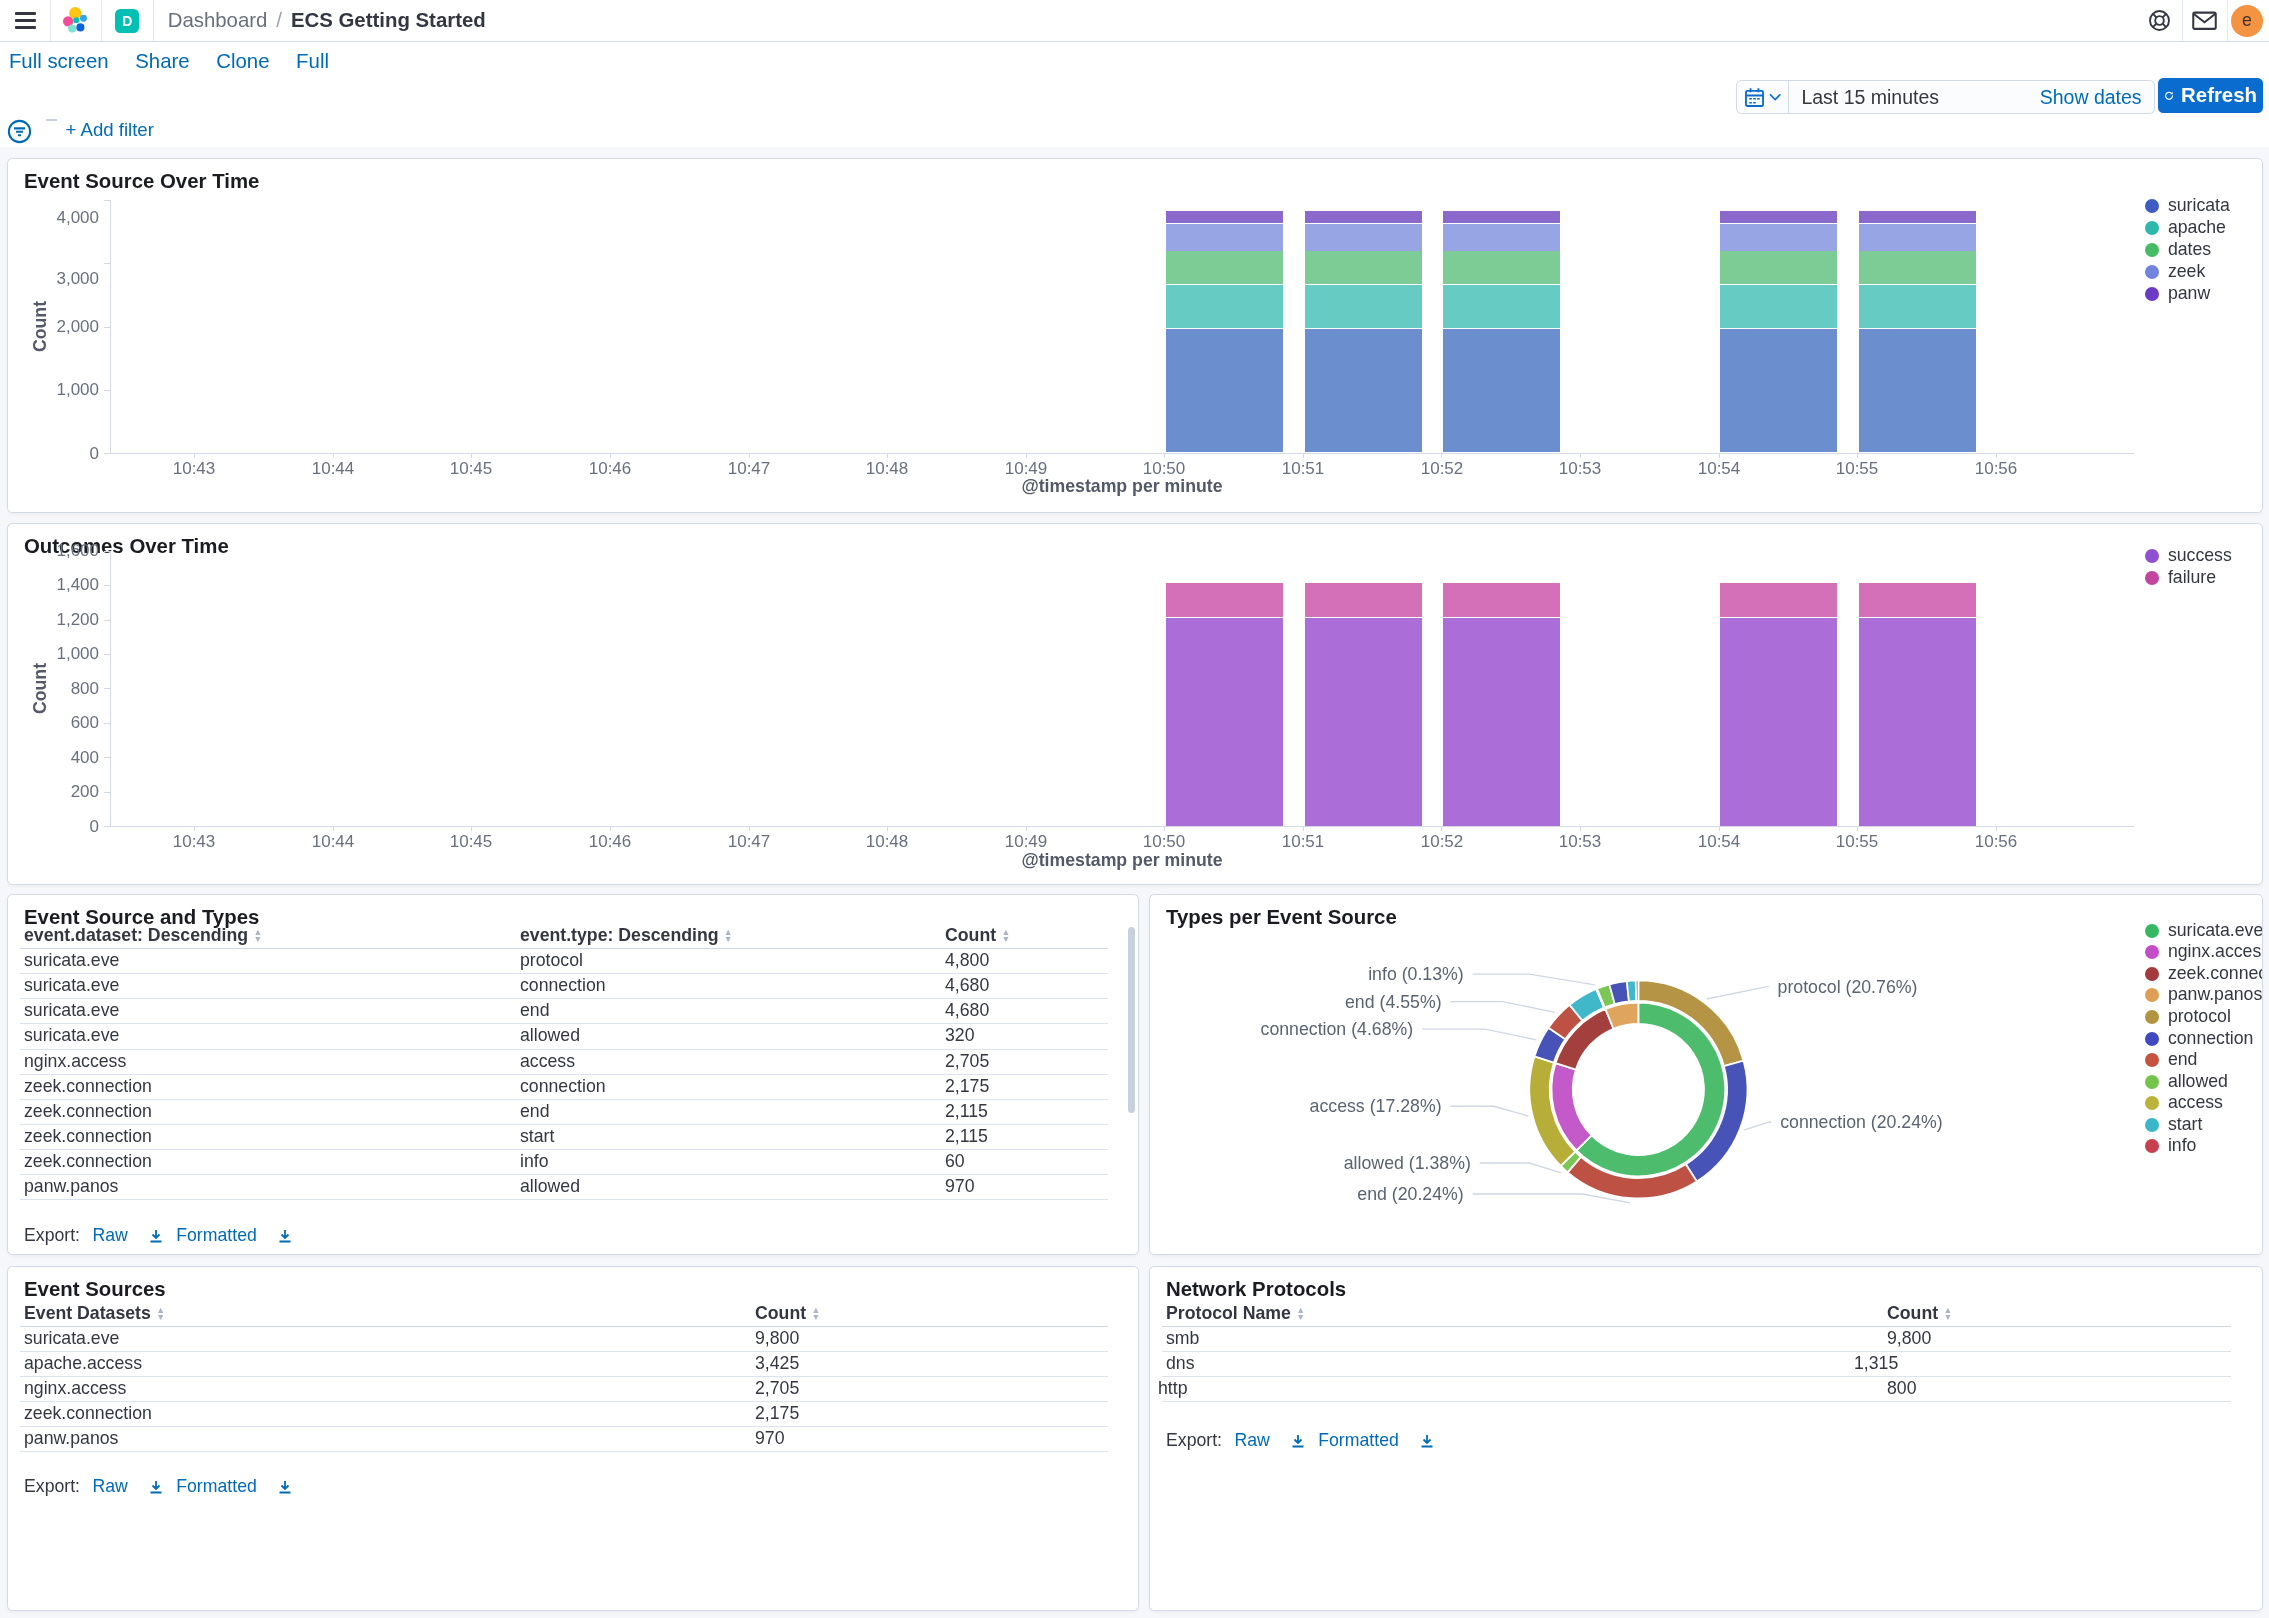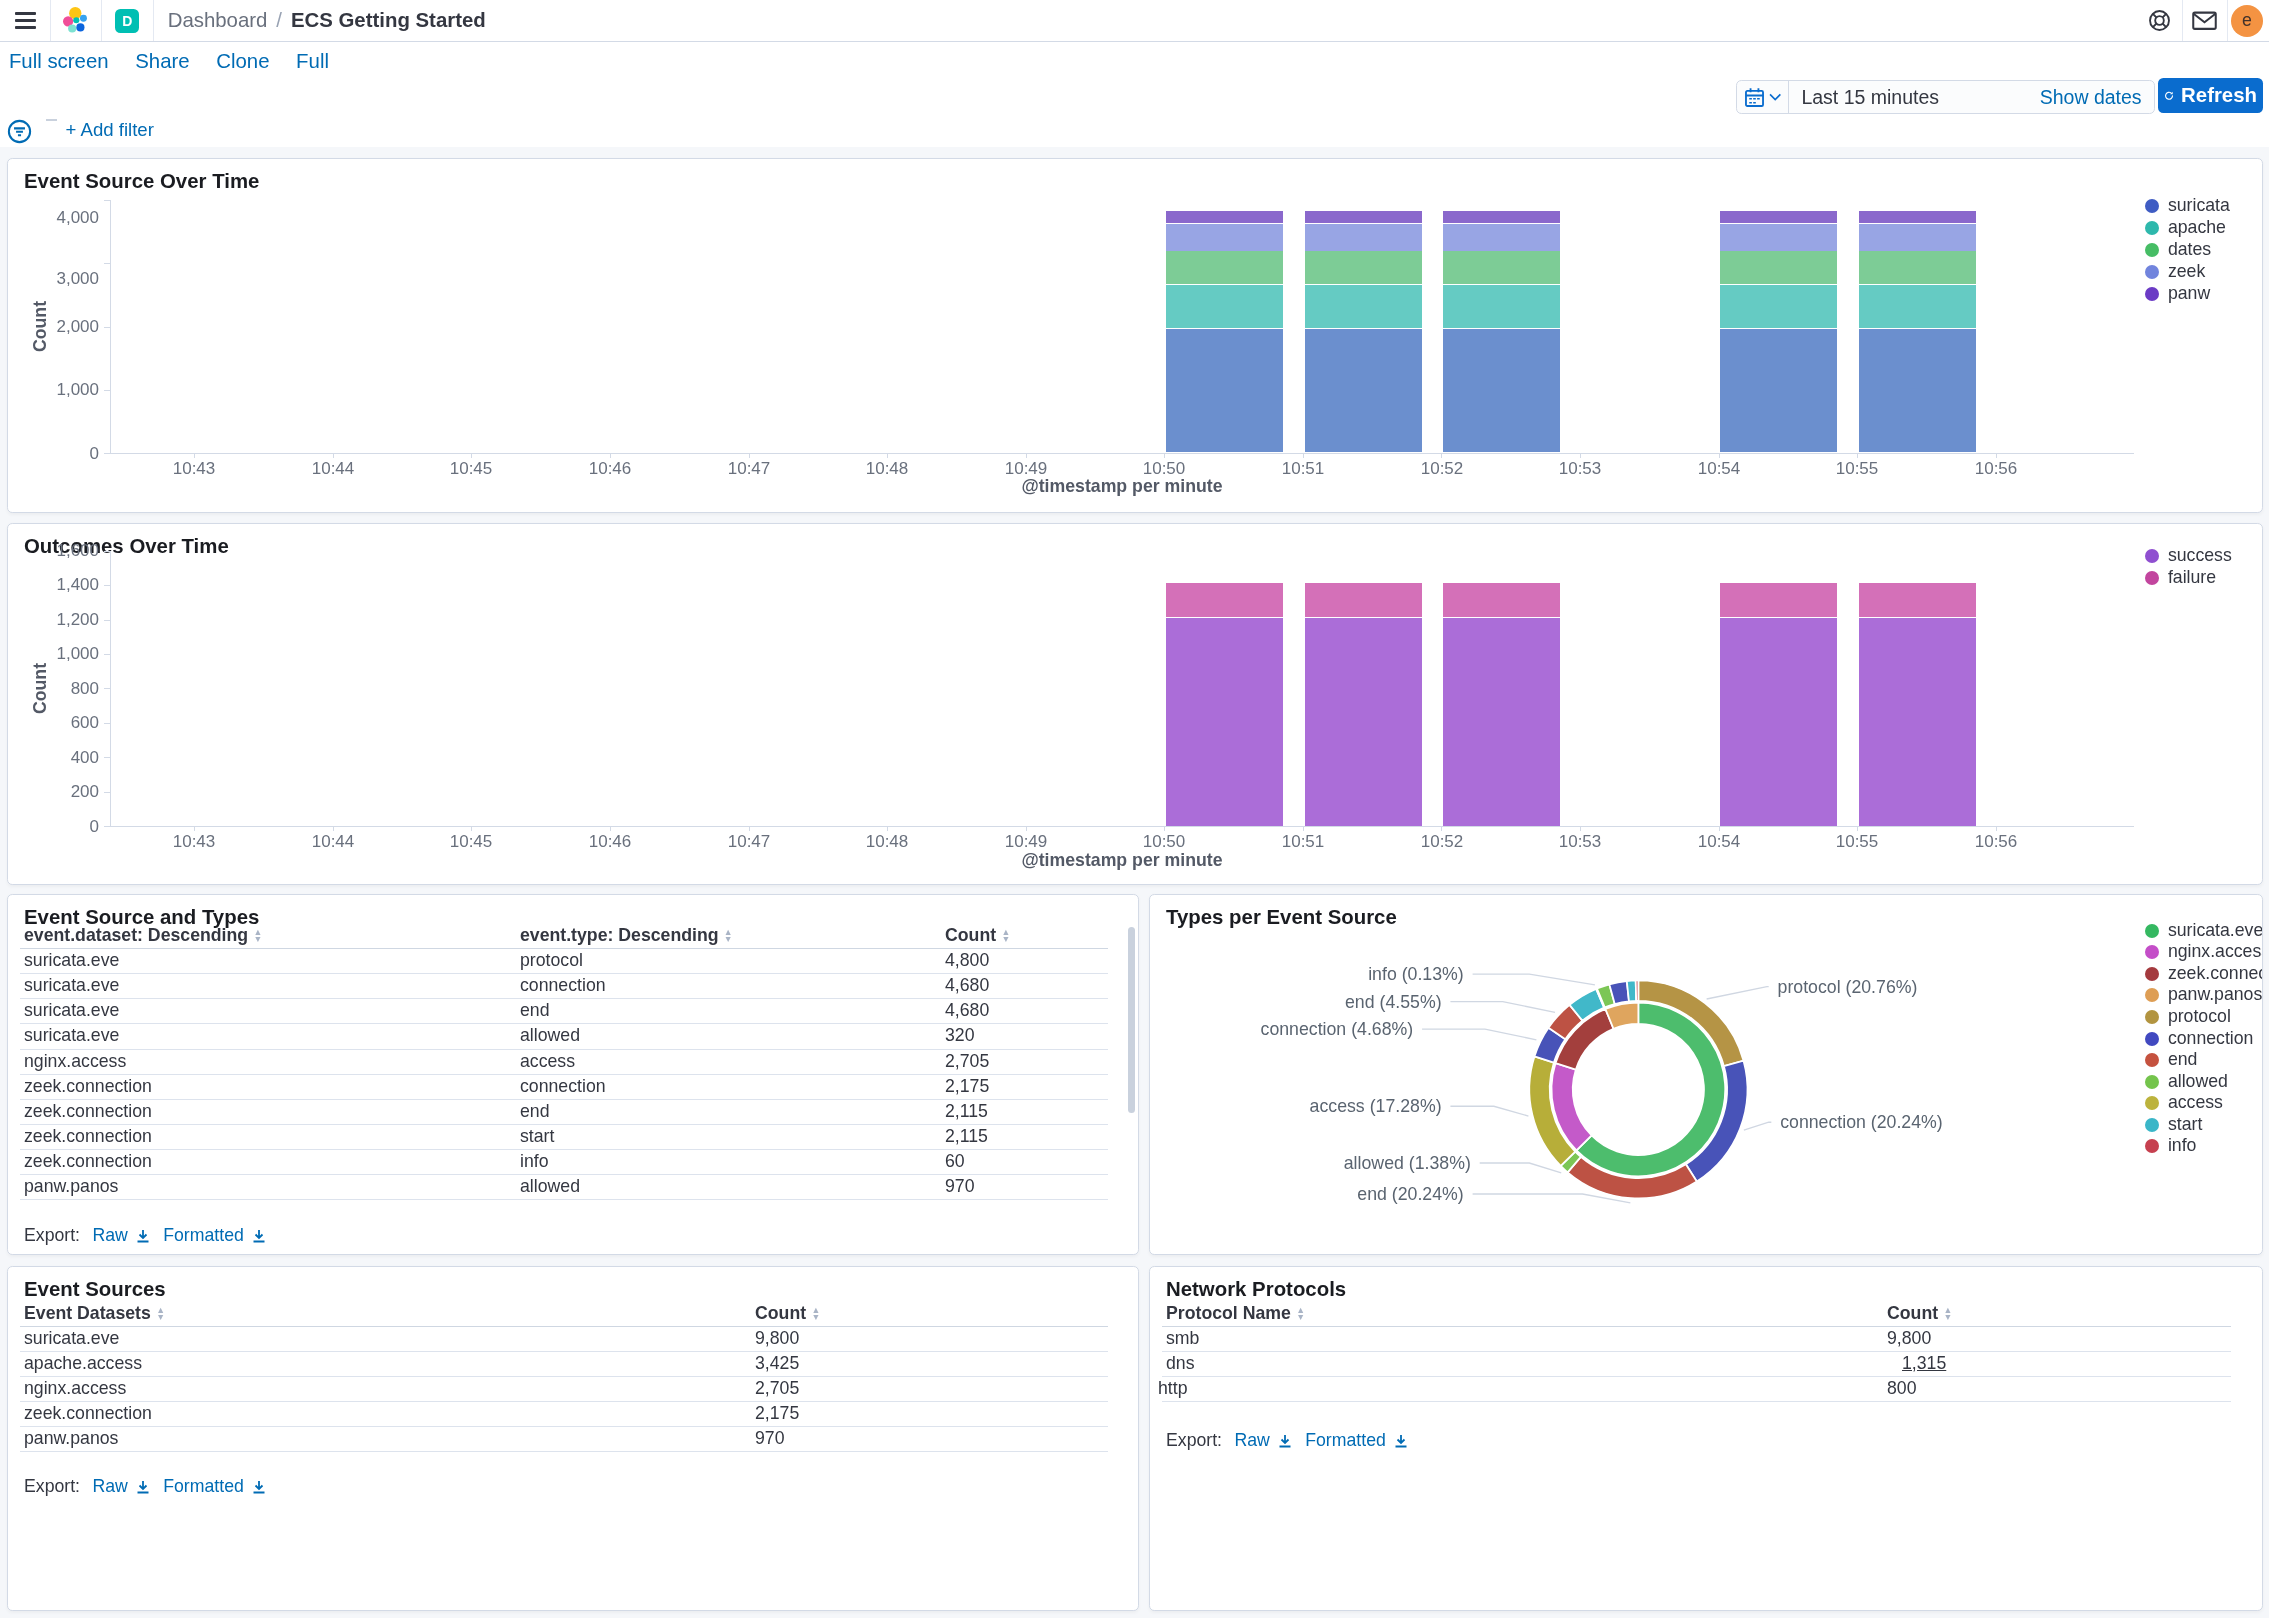--- a/index.html
+++ b/index.html
@@ -49,21 +49,21 @@
   .lgit{position:absolute;display:flex;align-items:center;gap:8.9px;cursor:pointer;}
   .lgit .dot{width:14px;height:14px;border-radius:50%;flex:0 0 14px;}
   .lgit .lt{font-size:17.7px;color:#343741;white-space:nowrap;}
   
   .thead{position:absolute;font-size:17.7px;font-weight:700;color:#343741;display:flex;align-items:center;gap:5.3px;cursor:pointer;}
   .sorti{display:inline-flex;flex-direction:column;line-height:7px;font-size:8.9px;color:#a9b4c6;}
   .trow-border{position:absolute;height:0.9px;background:#dde3ed;}
   .tcell{position:absolute;font-size:17.7px;color:#343741;white-space:nowrap;}
   .exportrow{position:absolute;display:flex;align-items:center;gap:12.4px;font-size:17.7px;}
   .exportrow .elabel{color:#343741;}
-  .exportrow a{color:#006bb4;text-decoration:none;display:flex;align-items:center;gap:7px;cursor:pointer;}
+  .exportrow a{color:#006bb4;text-decoration:none;display:flex;align-items:center;gap:20px;cursor:pointer;}
   .sbar{position:absolute;width:7px;border-radius:3.5px;background:#c9d1dd;}
   .donut-label{font-size:20px;fill:#5a6470;}
   svg{display:block;}
 </style>
 </head>
 <body>
 
 <div id="app">
   <div class="chrome"></div>
 
@@ -543,21 +543,21 @@
           <span class="sorti">
             <span>▲</span>
             <span>▼</span>
           </span>
         </div>
         <div class="trow-border" style="left: 12.4px; top: 59px; width: 1069px; background: rgb(207, 215, 226);"></div>
         <div class="tcell" style="left: 16px; top: 59px; line-height: 25px;">smb</div>
         <div class="tcell" style="left: 737px; top: 59px; line-height: 25px;">9,800</div>
         <div class="trow-border" style="left: 12.4px; top: 84px; width: 1069px;"></div>
         <div class="tcell" style="left: 16px; top: 84px; line-height: 25px;">dns</div>
-        <div class="tcell" style="left: 752px; top: 84px; line-height: 25px; text-decoration: underline;">1,315</div>
+        <div class="tcell" style="left: 704px; top: 84px; line-height: 25px;">1,315</div>
         <div class="trow-border" style="left: 12.4px; top: 109px; width: 1069px;"></div>
         <div class="tcell" style="left: 8px; top: 109px; line-height: 25px;">http</div>
         <div class="tcell" style="left: 737px; top: 109px; line-height: 25px;">800</div>
         <div class="trow-border" style="left: 12.4px; top: 134px; width: 1069px;"></div>
         <div class="exportrow" style="left: 16px; top: 163px;">
           <span class="elabel">Export:</span>
           <a>
             <span>Raw</span>
             <svg width="16" height="16" viewBox="0 0 16 16">
               <path d="M8 2v7M4.5 6.5L8 10l3.5-3.5M2.5 13.5h11" stroke="#006bb4" stroke-width="1.8" fill="none"></path>

